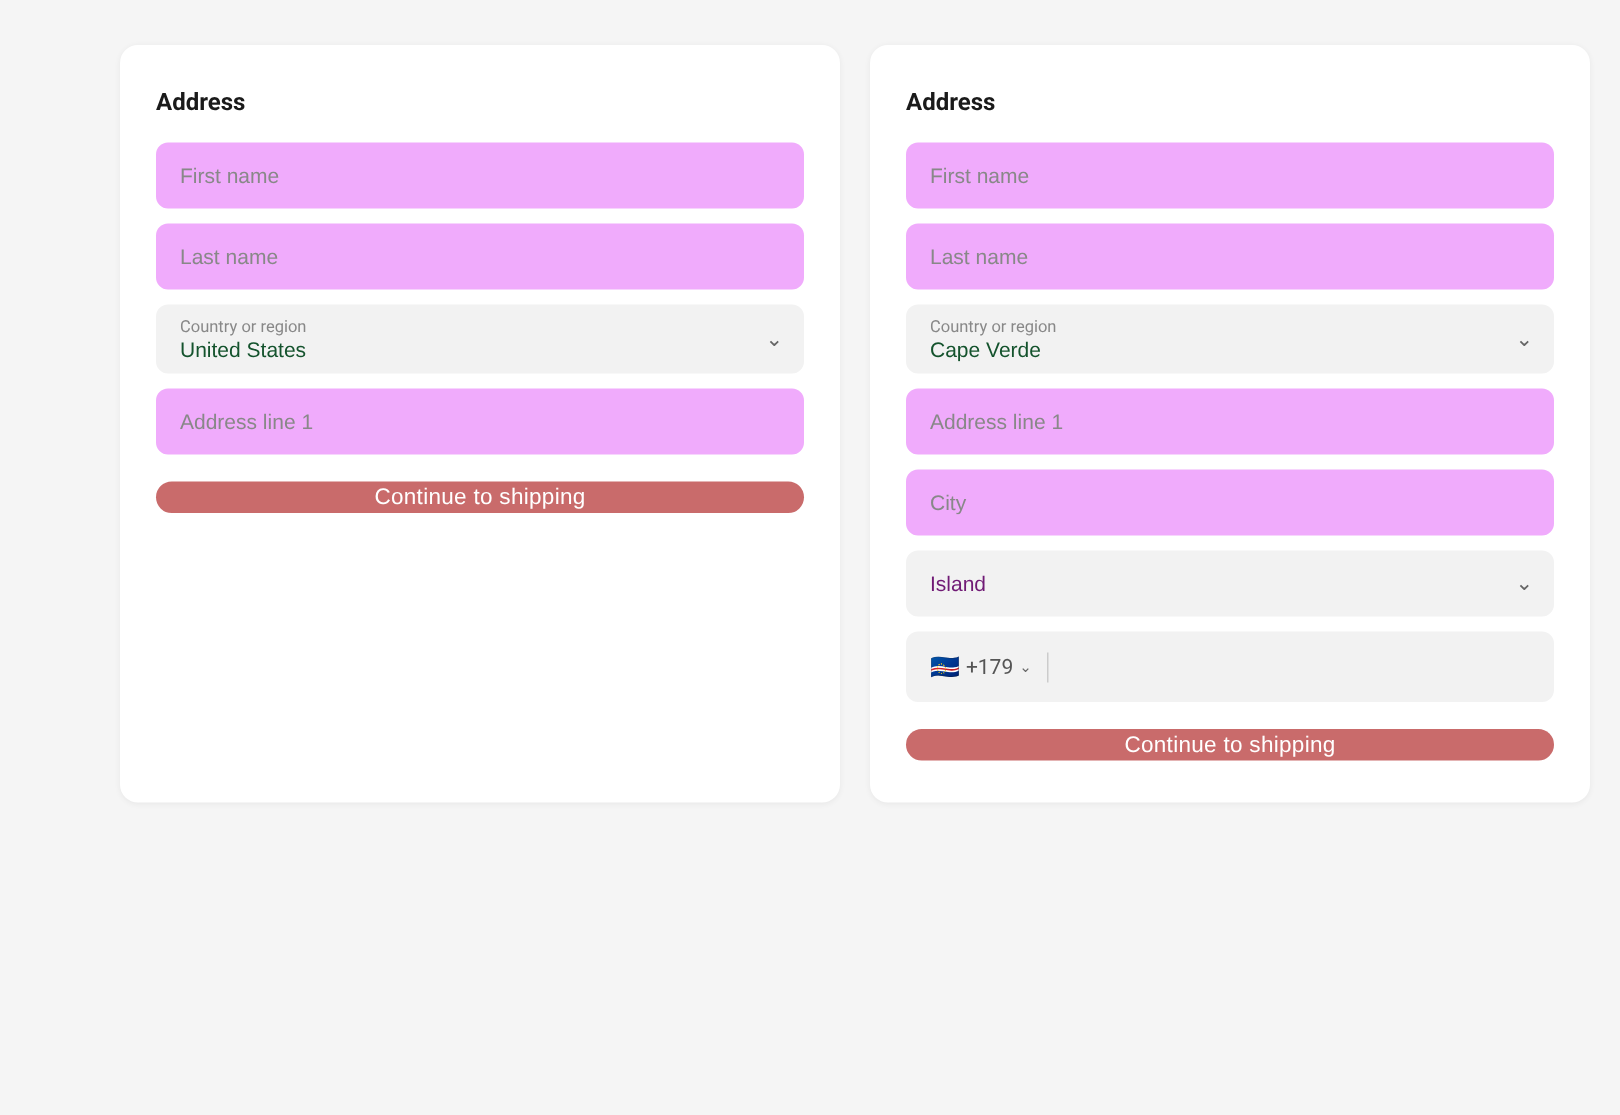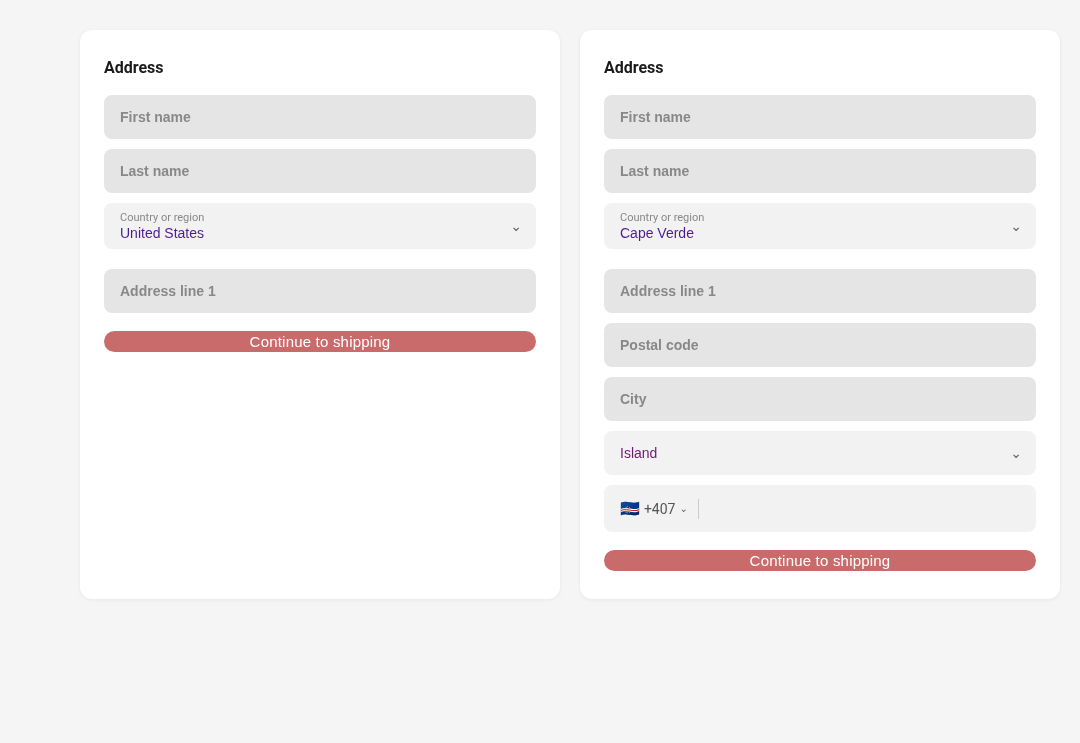--- a/index.html
+++ b/index.html
@@ -36,30 +36,29 @@
 
     .form-title {
       font-size: 16px;
       font-weight: 700;
       color: #1a1a1a;
       margin-bottom: 18px;
     }
 
     .form-field {
       width: 100%;
-      background: #e5e5e5;
+      background: #f0abfc;
       border: none;
       border-radius: 8px;
       padding: 14px 16px;
       font-size: 14px;
       color: #555;
       outline: none;
       margin-bottom: 10px;
       display: block;
-      font-weight: bold;
     }
 
     .form-field::placeholder {
       color: #888;
     }
 
     .select-wrapper {
       position: relative;
       margin-bottom: 10px;
     }
@@ -92,31 +91,31 @@
       font-size: 11px;
       color: #888;
       position: absolute;
       top: 8px;
       left: 16px;
       pointer-events: none;
     }
 
     .select-with-label {
       position: relative;
-      margin-bottom: 20px;
+      margin-bottom: 10px;
     }
 
     .select-with-label select {
       width: 100%;
       background: #f2f2f2;
       border: none;
       border-radius: 8px;
       padding: 22px 40px 8px 16px;
       font-size: 14px;
-      color: #4c1d95;
+      color: #14532d;
       outline: none;
       appearance: none;
       -webkit-appearance: none;
       cursor: pointer;
     }
 
     .select-with-label .chevron-icon {
       position: absolute;
       right: 14px;
       top: 50%;
@@ -233,38 +232,37 @@
         <option value="US">United States</option>
         <option value="CA">Canada</option>
         <option value="GB">United Kingdom</option>
       </select>
       <span class="chevron-icon">⌄</span>
     </div>
 
     <input class="form-field" type="text" placeholder="Address line 1" style="">
 
 
-    <input class="form-field" type="text" placeholder="Postal code" style="">
 
     <input class="form-field" type="text" placeholder="City" style="">
 
     <div class="select-wrapper">
       <select>
         <option value="" selected="">Island</option>
         <option value="sal">Sal</option>
         <option value="santiago">Santiago</option>
         <option value="sao_vicente">São Vicente</option>
       </select>
       <span class="chevron-icon">⌄</span>
     </div>
 
     <div class="phone-row">
       <div class="phone-flag-code">
         <span class="phone-flag">🇨🇻</span>
-        <span>+407</span>
+        <span>+179</span>
         <span class="chevron-small">⌄</span>
       </div>
       <div class="phone-divider"></div>
     </div>
 
     <button class="continue-btn">Continue to shipping</button>
   </div>
 
 </div>
 

